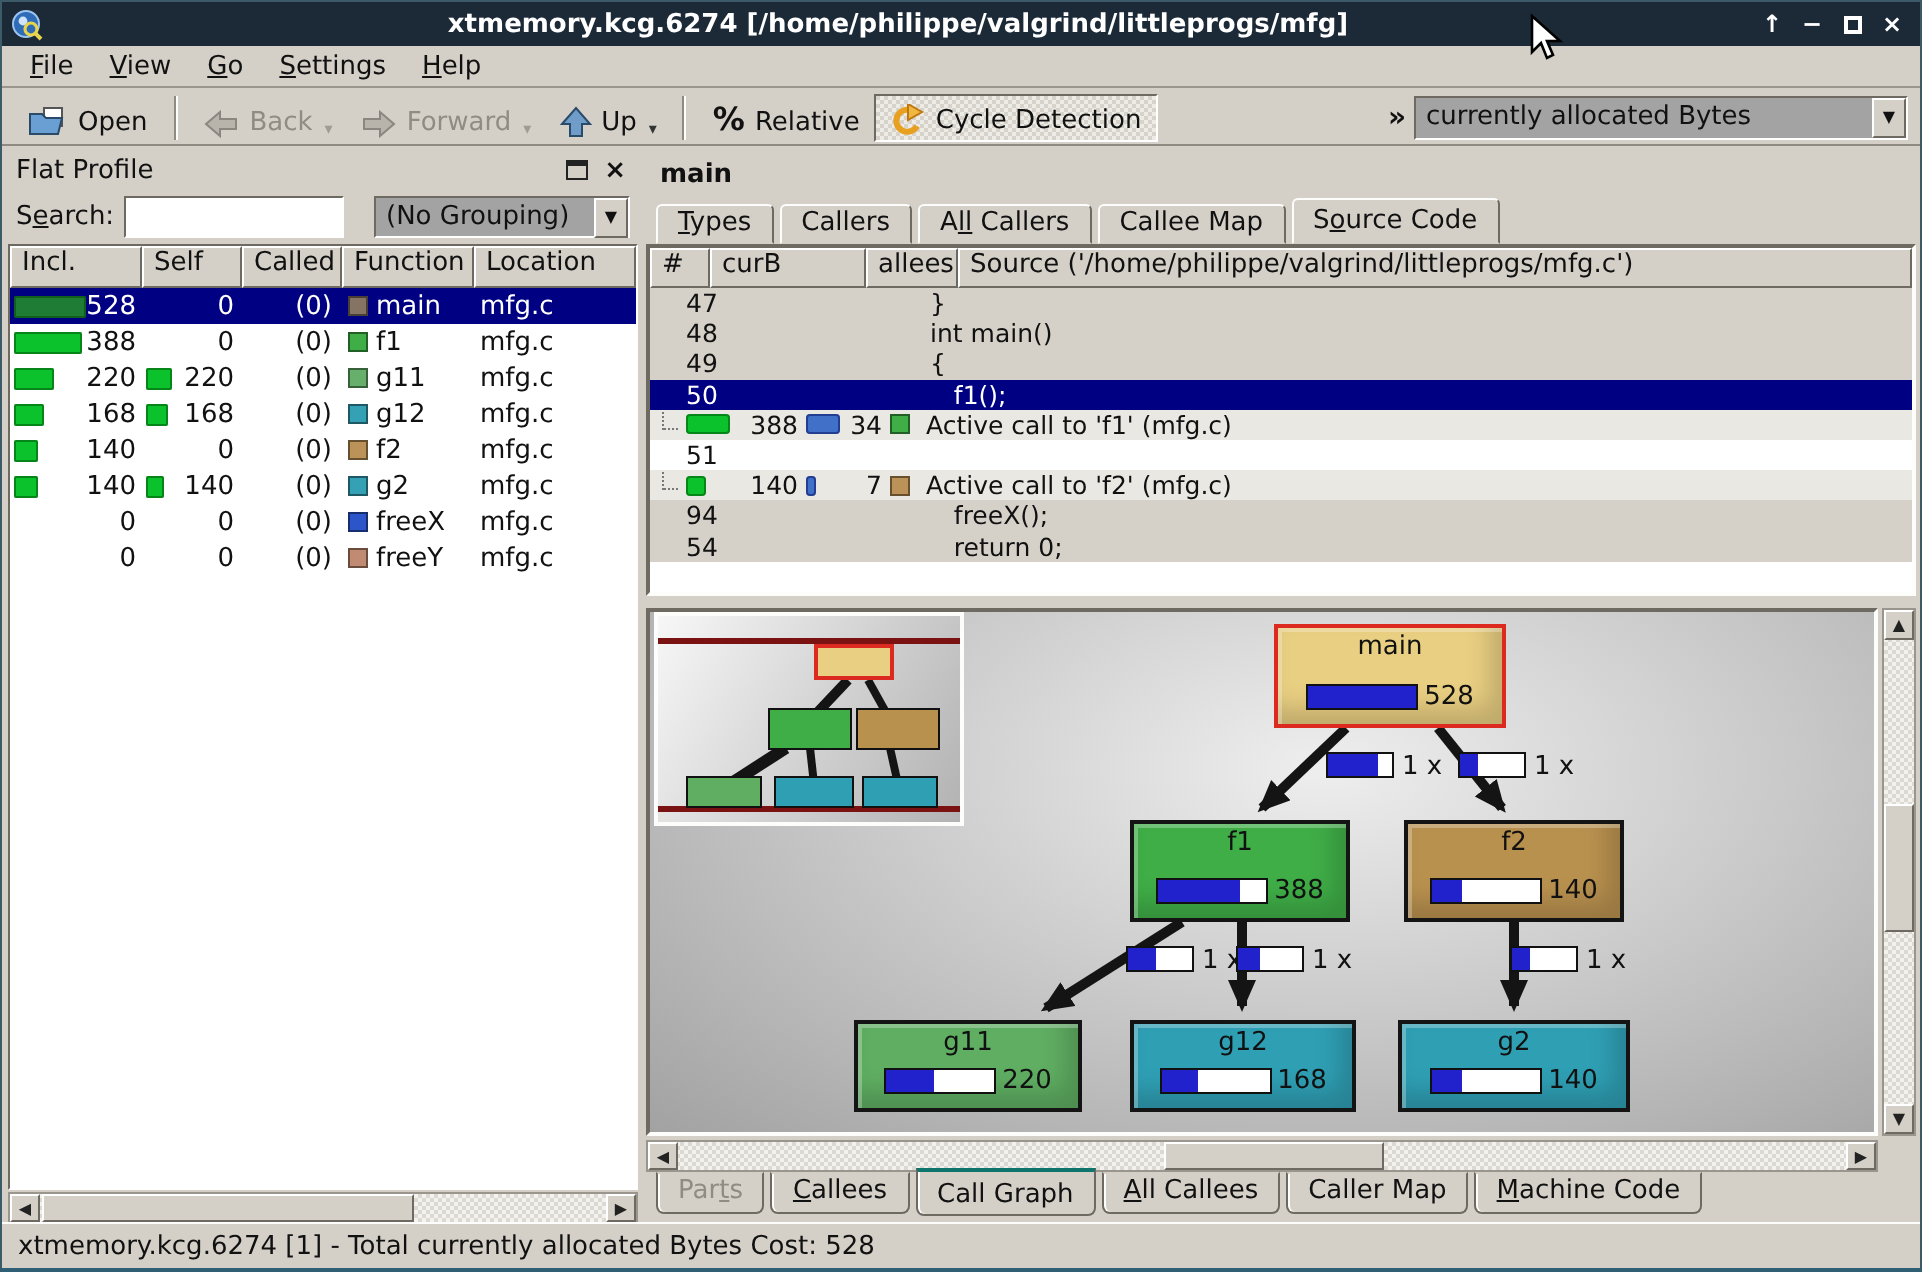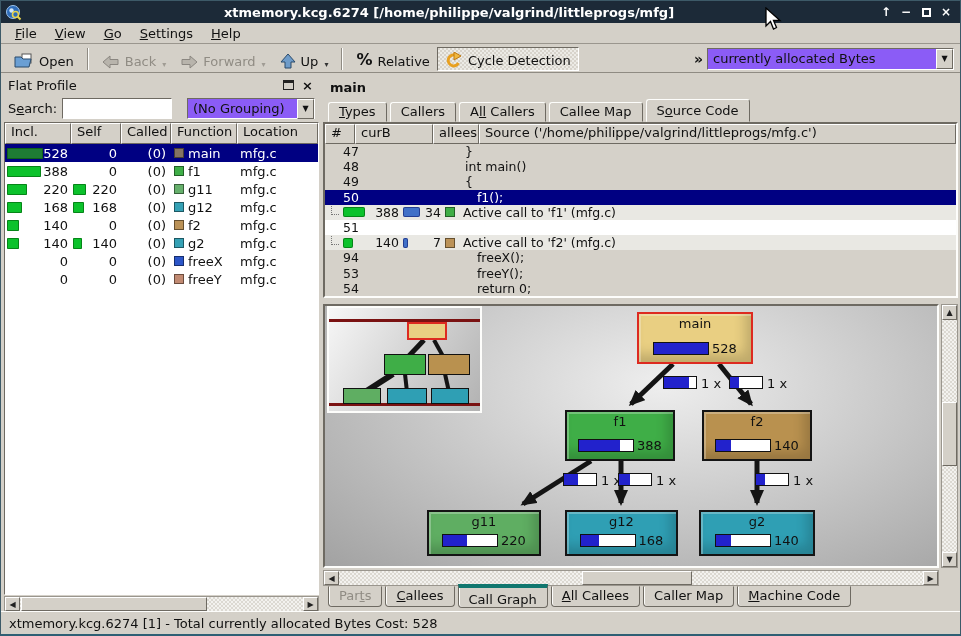--- a/index.html
+++ b/index.html
@@ -27,21 +27,21 @@
   .tbtn { display:flex; align-items:flex-end; gap:5px; padding:2px 7px; height:24px; white-space:nowrap; }
   .tbtn.disabled { color:#908c84; }
   .tbtn.pressed { background:repeating-conic-gradient(#ecebe6 0% 25%, #d7d3cb 0% 50%) 0 0/4px 4px;
     border:1px solid; border-color:#6e6a62 #fff #fff #6e6a62; }
   .tsep { width:0; height:22px; border-left:1px solid #8f8b83; border-right:1px solid #fdfdfb; margin:0 6px; }
   .chev { font-size:8px; color:#333; margin-left:1px; }
   .chev.dis { color:#a09c94; }
   .pct { font-size:16px; font-weight:bold; }
   .overflow { margin-left:auto; font-weight:bold; font-size:14px; padding:0 4px; }
   .combo { display:flex; width:247px; height:22px; border:1px solid; border-color:#6e6a62 #fff #fff #6e6a62;
-    background:#8b5cf6; align-items:center; }
+    background:#a3a3a3; align-items:center; }
   .combo .ctext { flex:1; padding:0 5px; overflow:hidden; white-space:nowrap; }
   .combo .cbtn { width:17px; height:20px; background:#d4d0c8; border:1px solid; border-color:#fff #6e6a62 #6e6a62 #fff;
     display:flex; align-items:center; justify-content:center; font-size:8px; }
   
   .dock { position:absolute; left:3px; top:74px; width:315px; height:537px; }
   .dockhead { height:20px; display:flex; align-items:center; padding:0 4px; }
   .dockhead .dtitle { flex:1; }
   .dock-float { width:11px; height:10px; border:1px solid #222; border-top:3px solid #222; margin-right:8px; }
   .dock-close { font-weight:bold; font-size:13px; margin-right:2px; }
   .searchrow { height:27px; display:flex; align-items:center; gap:5px; padding:0 4px; }
@@ -120,21 +120,21 @@
   .elabel .track { width:34px; height:13px; }
   .edges { position:absolute; left:0; top:0; }
   
   .gvsb { left:618px; top:0; width:17px; height:264px; }
   .ghsb { left:0; top:266px; width:616px; height:16px; }
   .gcorner { position:absolute; left:618px; top:266px; width:17px; height:16px; background:#d4d0c8; }
   
   .btabs { position:absolute; left:327px; top:585px; display:flex; gap:3px; align-items:flex-start; }
   .btab { height:21px; padding:1px 10px 0; background:#d4d0c8; border:1px solid #6e6a62; border-top:1px solid #d4d0c8;
     border-radius:0 0 4px 4px; box-shadow:inset 1px 0 0 #fdfdfb; white-space:nowrap; }
-  .btab.active { height:24px; margin-top:-2px; padding-top:4px; position:relative; z-index:3; border-top:4px solid #0f766e; }
+  .btab.active { height:24px; margin-top:-2px; padding-top:4px; position:relative; z-index:3; border-top:2px solid #0f766e; }
   .btab.disabled { color:#908c84; }
   
   .status { position:absolute; left:0; right:0; bottom:0; height:23px; border-top:1px solid #fdfdfb;
     display:flex; align-items:center; padding:0 8px; background:#d4d0c8; }
   .cursor { position:absolute; left:763px; top:6px; z-index:50; }
 </style>
 </head>
 <body>
 
 <div class="win">
@@ -402,21 +402,20 @@
     </div>
     <div class="srow plain"><span class="sno">51</span><span class="sgap"></span></div>
     <div class="srow call">
       <span class="tjunc"></span>
       <span class="curBcell"><i class="cbar g" style="width: 10px;"></i><span class="num">140</span></span>
       <span class="curBkcell"><i class="cbar b" style="width: 5px;"></i><span class="num">7</span></span>
       <i class="fnic" style="background: rgb(187, 146, 87);"></i>
       <span class="calltext">Active call to 'f2' (mfg.c)</span>
     </div>
     <div class="srow dim"><span class="sno">94</span><span class="sgap"></span><span class="scode">   freeX();</span></div>
-    <div class="srow dim"><span class="sno">53</span><span class="sgap"></span><span class="scode">   freeY();</span></div>
     <div class="srow dim"><span class="sno">54</span><span class="sgap"></span><span class="scode">   return 0;</span></div>
   </div>
 
   <div class="graphwrap">
     <div class="gview">
       <svg class="edges" width="616" height="264">
         <defs>
           <marker id="ah" markerUnits="userSpaceOnUse" markerWidth="18" markerHeight="16" refX="13" refY="7" orient="auto">
             <path d="M0,0 L16,7 L0,14 z" fill="#141414"></path>
           </marker>

